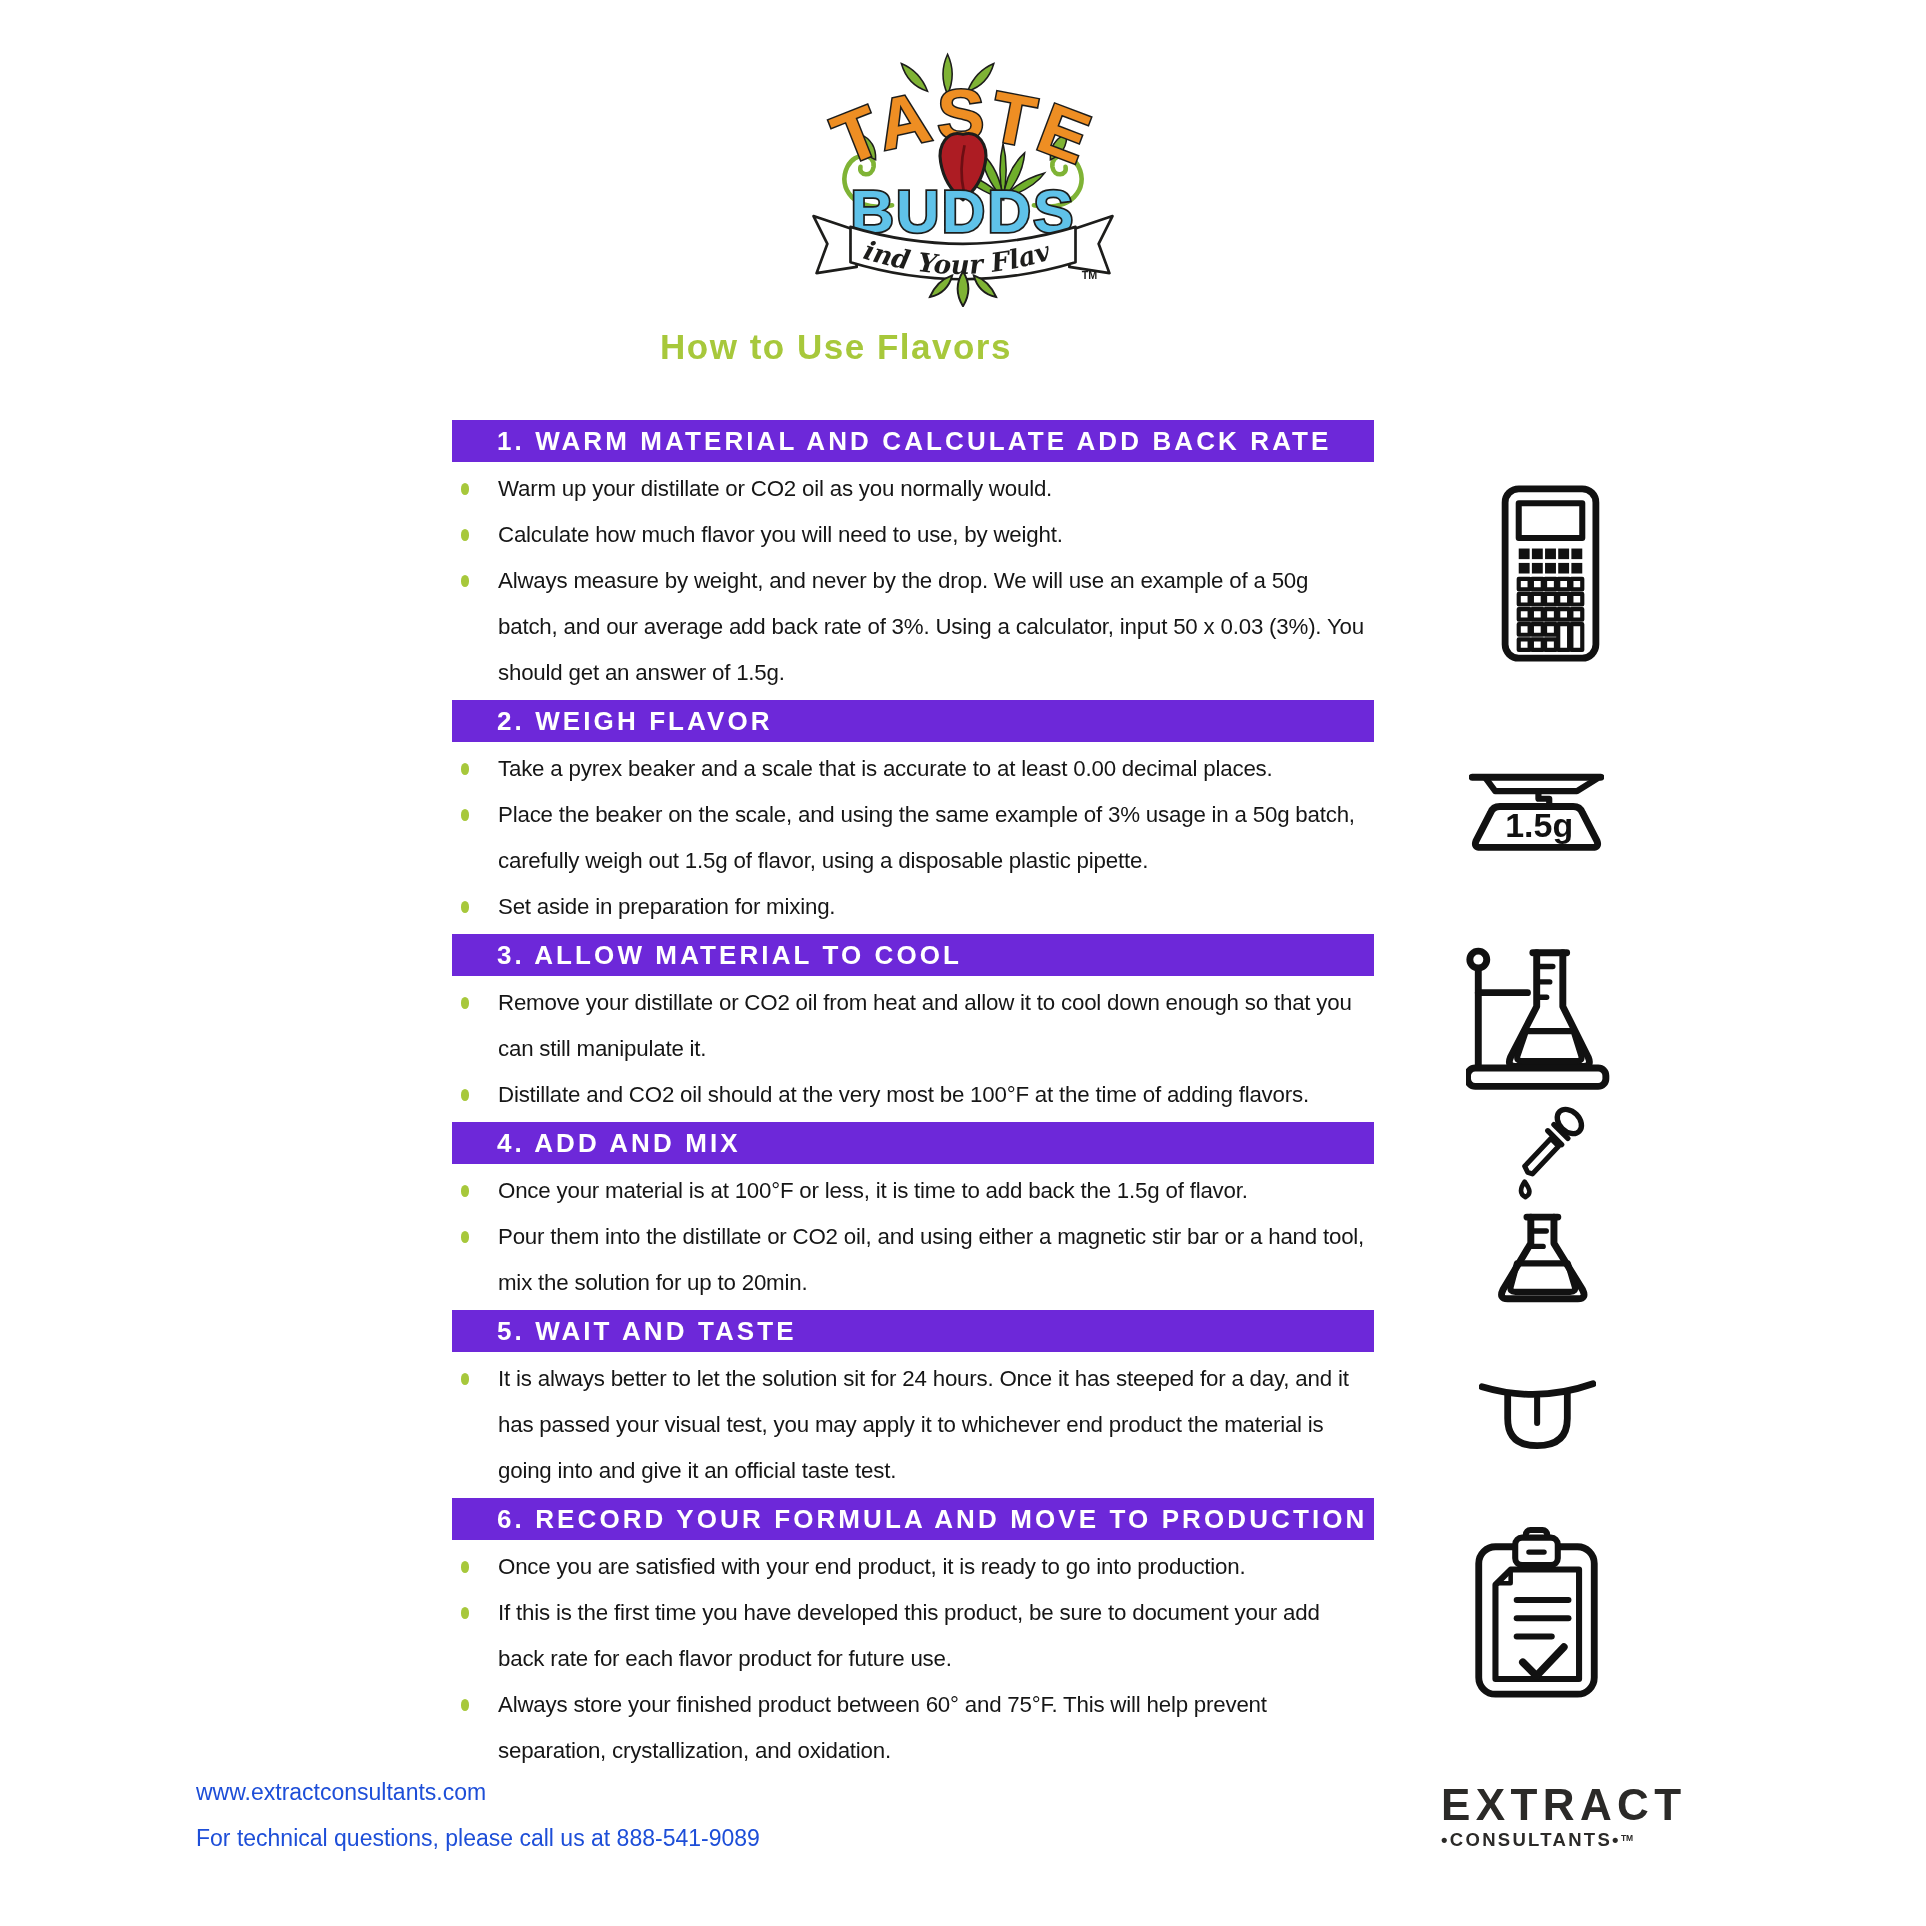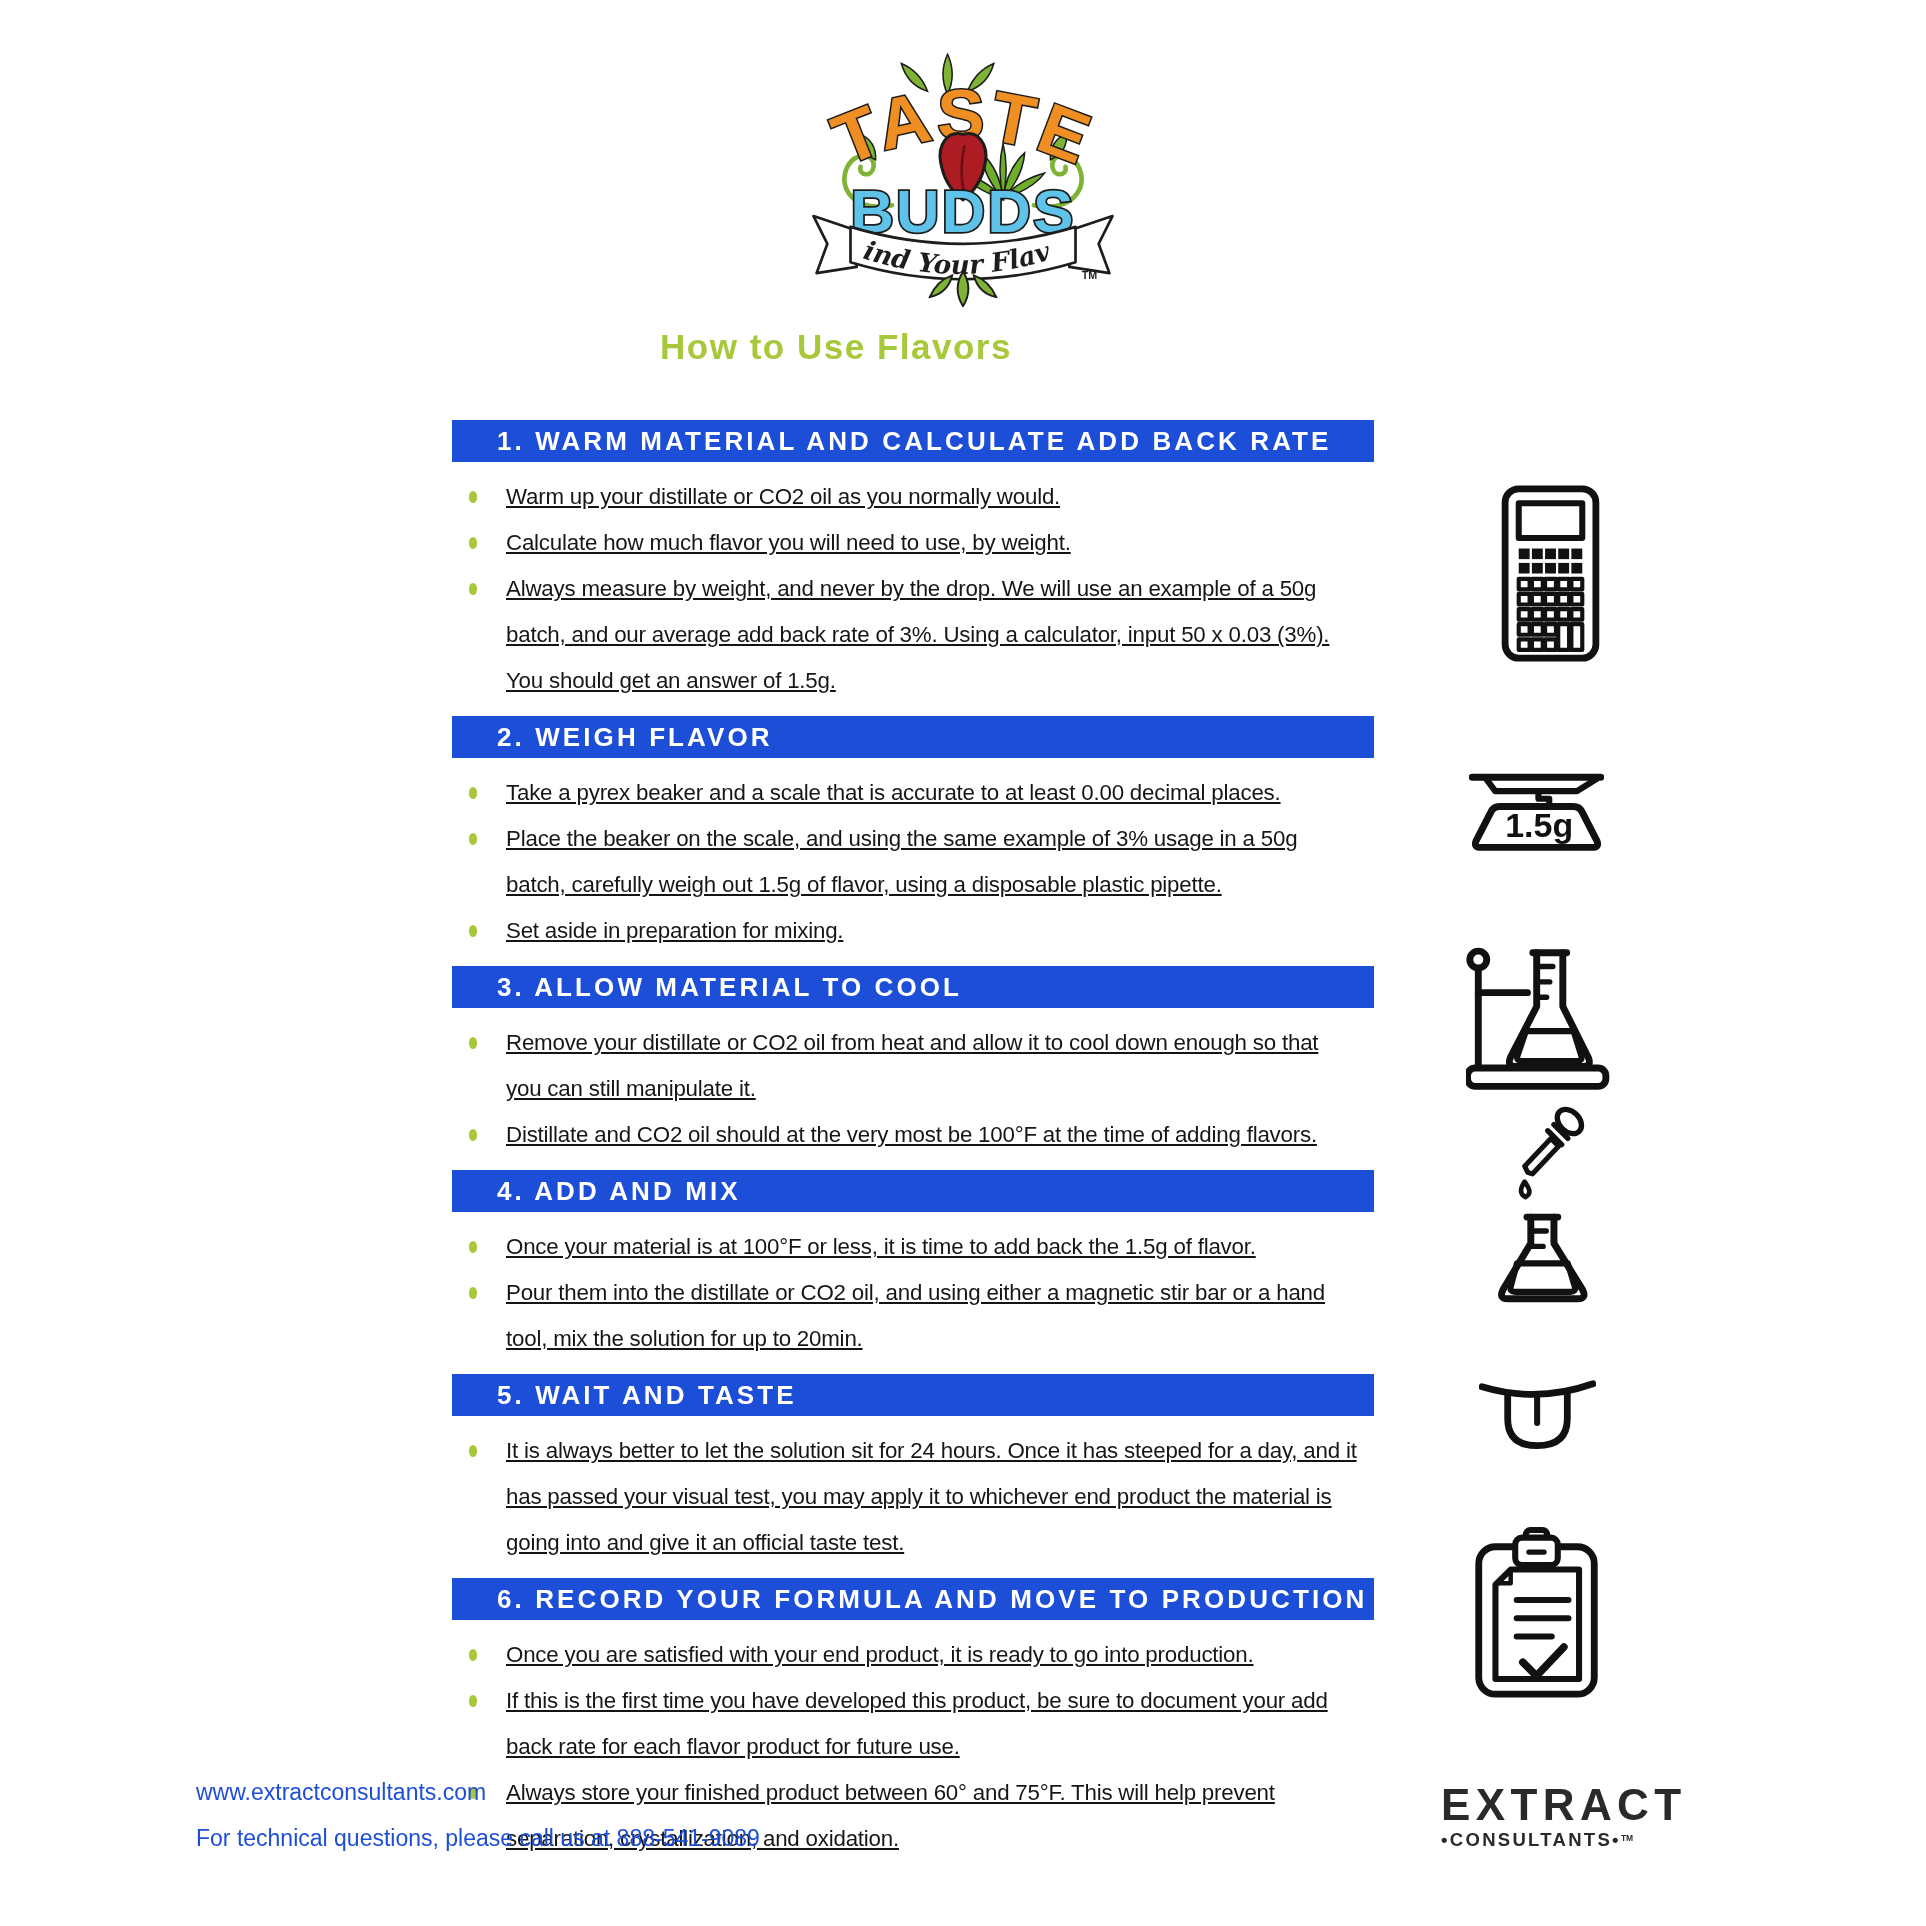--- a/index.html
+++ b/index.html
@@ -17,26 +17,26 @@
   .page-title {
     position:absolute; top:327px; left:0; width:1672px;
     text-align:center;
     font-size:35px; font-weight:bold; letter-spacing:1.5px;
     color:#a7c83b;
   }
   
   .content { position:absolute; left:452px; top:420px; width:922px; }
   .section-header {
     height:42px; line-height:43px;
-    background:#1d4ed8; color:#ffffff;
+    background:#6d28d9; color:#ffffff;
     font-size:26px; font-weight:bold; letter-spacing:3.1px;
     padding-left:45px; box-sizing:border-box;
     white-space:nowrap; overflow:hidden;
   }
-  ul.bullets { list-style:none; margin:12px; padding:0;text-decoration:underline; }
+  ul.bullets { list-style:none; margin:4px; padding:0; }
   ul.bullets li {
     position:relative;
     padding-left:42px; padding-right:4.6px;
     font-size:22.3px; line-height:46px; letter-spacing:-0.2px;
     color:#161616;
   }
   ul.bullets li::before {
     content:"";
     position:absolute; left:4.6px; top:17px;
     width:8.5px; height:11.6px; border-radius:50%;

